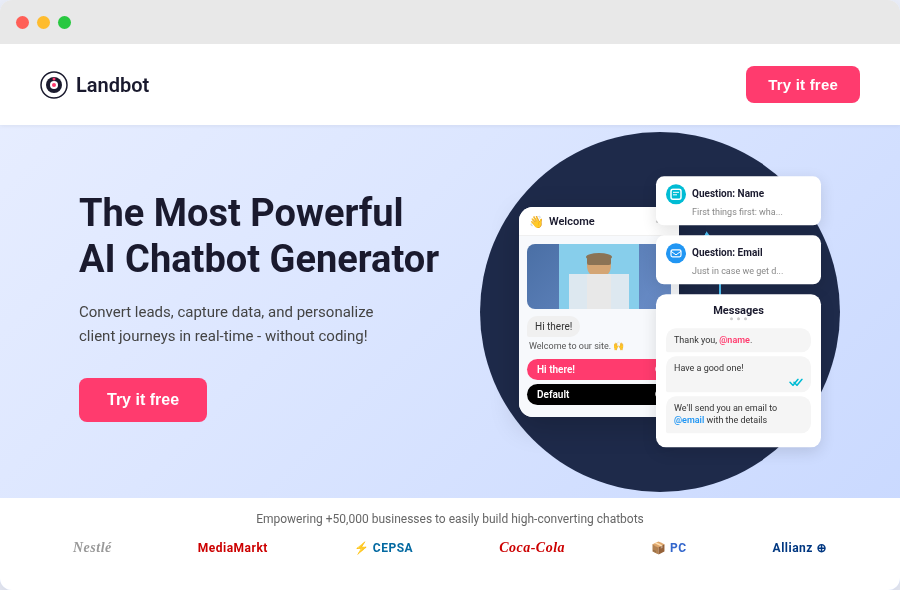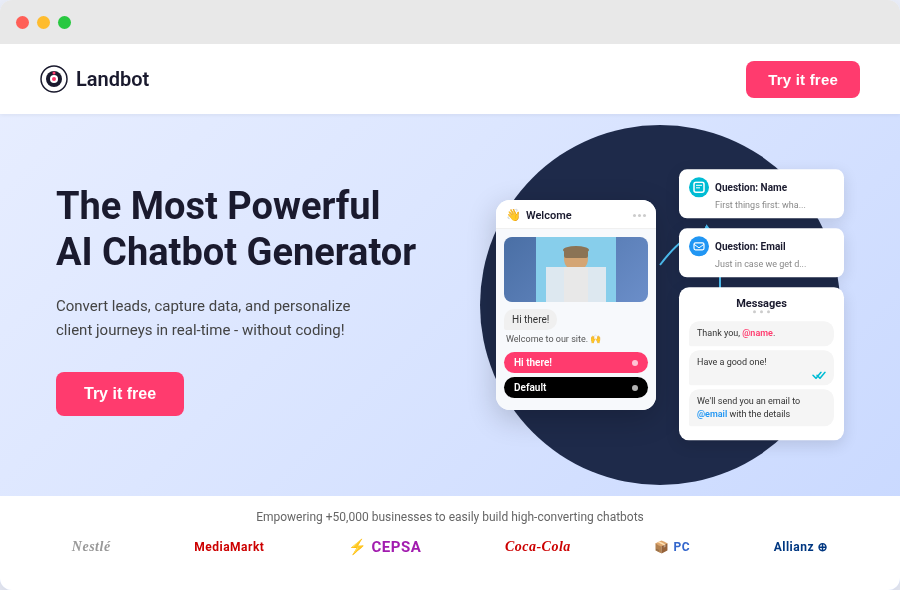--- a/index.html
+++ b/index.html
@@ -50,21 +50,21 @@
       flex: 1;
       background: linear-gradient(135deg, #e8eeff 0%, #dce6ff 40%, #c8d8ff 100%);
       display: flex;
       flex-direction: column;
       overflow: hidden;
     }
 
     
     .header {
       background: white;
-      height: 70px;
+      height: 81px;
       display: flex;
       align-items: center;
       justify-content: space-between;
       padding: 0 40px;
       flex-shrink: 0;
       box-shadow: 0 1px 4px rgba(0,0,0,0.06);
     }
 
     .logo {
       display: flex;
@@ -93,21 +93,21 @@
       font-weight: 600;
       cursor: pointer;
       letter-spacing: 0.2px;
     }
 
     
     .main {
       flex: 1;
       display: flex;
       align-items: center;
-      padding: 0 56px;
+      padding: 0 79px;
       position: relative;
       overflow: hidden;
     }
 
     
     .left-content {
       flex: 0 0 420px;
       z-index: 2;
     }
 
@@ -388,21 +388,21 @@
 
     .brand-logo {
       font-size: 14px;
       font-weight: 700;
       color: #999;
       letter-spacing: 0.5px;
     }
 
     .brand-logo.nestle { font-family: serif; font-style: italic; }
     .brand-logo.mediamarkt { color: #cc0000; font-size: 12px; }
-    .brand-logo.cepsa { color: #a21caf; font-size: 15px; }
+    .brand-logo.cepsa { color: #0369a1; font-size: 12px; }
     .brand-logo.coca { font-family: serif; font-style: italic; color: #cc0000; font-size: 14px; }
     .brand-logo.pc { color: #3366cc; font-size: 12px; }
     .brand-logo.allianz { color: #003781; font-size: 12px; }
 
     
     .arrow-svg {
       position: absolute;
       z-index: 1;
       pointer-events: none;
     }

